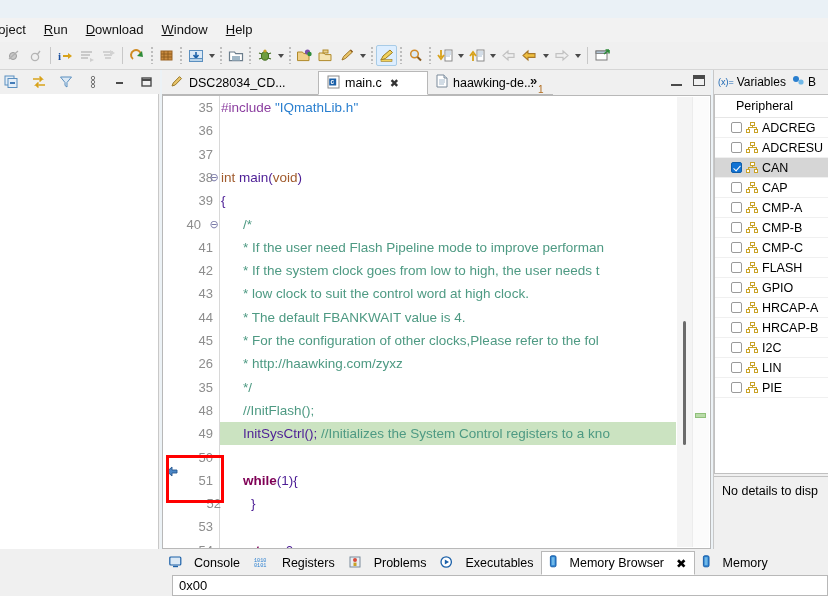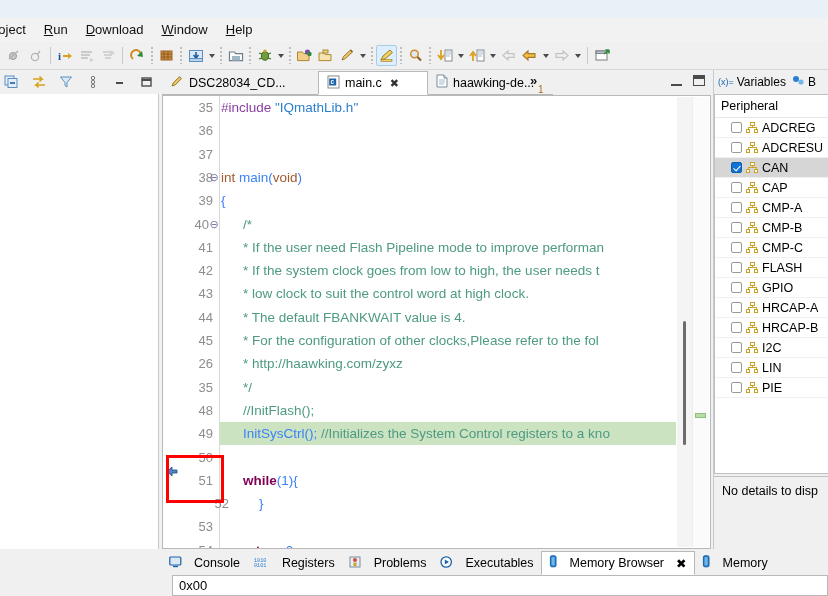--- a/index.html
+++ b/index.html
@@ -67,21 +67,21 @@
   .lnum{position:absolute;width:30px;text-align:right;font-family:"Liberation Sans",sans-serif;
         font-size:13px;color:#8d8d8d;}
   .fold{position:absolute;left:46px;width:10px;text-align:center;font-size:11px;color:#7a7aa8;line-height:23.3px;}
   .ctext{position:absolute;left:58px;font-family:"Liberation Sans",sans-serif;font-size:13.5px;color:#000;}
   .hl-row{position:absolute;left:57px;right:34px;height:23.3px;background:#cbe3c1;}
   .kw2{color:#7f0055;font-weight:bold;}
   .type{color:#a05a2c;}
   .str{color:#2a7fcf;}
   .pre{color:#8c3fa0;}
   .cmt{color:#4e9a83;}
-  .id{color:#3b82f6;}
+  .id{color:#4c1d95;}
 
   
   .vscroll{position:absolute;right:18px;top:1px;width:15px;bottom:1px;background:#f4f4f4;}
   .vthumb{position:absolute;left:6px;width:3px;background:#6b6b6b;border-radius:2px;}
   .oruler{position:absolute;right:1px;top:1px;width:16px;bottom:1px;background:#fbfbfb;border-left:1px solid #ececec;}
   .omark{position:absolute;right:3px;width:11px;height:5px;background:#b9dba8;border:1px solid #8fc07a;box-sizing:border-box;}
 
   
   .redbox{position:absolute;border:3px solid #ff0000;box-sizing:border-box;}
 
@@ -90,21 +90,21 @@
 
   
   .rightpanel{position:absolute;left:713px;top:70px;width:115px;height:479px;background:#f0f0f0;
               border-left:1px solid #c8c8c8;box-sizing:border-box;}
   .rp-tabs{position:absolute;left:0;top:0;width:115px;height:24px;display:flex;align-items:center;
            gap:6px;padding-left:4px;box-sizing:border-box;font-size:12px;}
   .rp-tab{display:flex;align-items:center;gap:3px;white-space:nowrap;}
   .xvar{font-size:9px;color:#1a66b3;}
   .rp-body{position:absolute;left:0;top:24px;width:115px;height:380px;background:#ffffff;
            border:1px solid #c0c0c0;box-sizing:border-box;overflow:hidden;}
-  .rp-head{height:22px;line-height:22px;padding-left:6px;font-size:12.5px;color:#000;
+  .rp-head{height:22px;line-height:22px;padding-left:21px;font-size:12.5px;color:#000;
            border-bottom:1px solid #e6e6e6;background:#fff;}
   .pr-row{height:20px;display:flex;align-items:center;gap:4px;padding-left:16px;
           border-bottom:1px solid #f0f0f0;font-size:12.5px;white-space:nowrap;box-sizing:border-box;}
   .pr-row.sel{background:#d6d6d6;}
   .chk{width:11px;height:11px;border:1px solid #9a9a9a;border-radius:2px;background:#fff;
        box-sizing:border-box;flex:0 0 auto;}
   .chk.on{background:#1273d4;border-color:#0e5ca8;position:relative;}
   .chk.on:after{content:"";position:absolute;left:2.5px;top:1px;width:3px;height:6px;
        border:solid #fff;border-width:0 1.6px 1.6px 0;transform:rotate(42deg);}
   .netico{width:12px;height:11px;position:relative;flex:0 0 auto;}
@@ -418,21 +418,21 @@
           <div class="crow" style="position: absolute; left: 0px; right: 0px; top: 69.9px;">
             <span class="lnum" style="left: 20px;">38</span>
             <span class="fold">⊖</span>
             <span class="ctext" style="left: 58px;"><span class="type">int </span><span class="id">main</span><span class="id">(</span><span class="type">void</span><span class="id">)</span></span>
           </div>
           <div class="crow" style="position: absolute; left: 0px; right: 0px; top: 93.2px;">
             <span class="lnum" style="left: 20px;">39</span>
             <span class="ctext" style="left: 58px;"><span class="id">{</span></span>
           </div>
           <div class="crow" style="position: absolute; left: 0px; right: 0px; top: 116.5px;">
-            <span class="lnum" style="left: 16px;">40</span>
+            <span class="lnum" style="left: 8px;">40</span>
             <span class="fold">⊖</span>
             <span class="ctext" style="left: 80px;"><span class="cmt">/*</span></span>
           </div>
           <div class="crow" style="position: absolute; left: 0px; right: 0px; top: 139.8px;">
             <span class="lnum" style="left: 20px;">41</span>
             <span class="ctext" style="left: 80px;"><span class="cmt"> * If the user need Flash Pipeline mode to improve performan</span></span>
           </div>
           <div class="crow" style="position: absolute; left: 0px; right: 0px; top: 163.1px;">
             <span class="lnum" style="left: 20px;">42</span>
             <span class="ctext" style="left: 80px;"><span class="cmt"> * If the system clock goes from low to high, the user needs t</span></span>
@@ -467,21 +467,21 @@
             <span class="ctext" style="left: 80px;"><span class="id">InitSysCtrl</span><span class="id">();  </span><span class="cmt">//Initializes the System Control registers to a kno</span></span>
           </div>
           <div class="crow" style="position: absolute; left: 0px; right: 0px; top: 349.5px;">
             <span class="lnum" style="left: 20px;">50</span>
             <span class="ctext" style="left: 80px;"></span>
           </div>
           <div class="crow" style="position: absolute; left: 0px; right: 0px; top: 372.8px;">
             <span class="lnum" style="left: 20px;">51</span>
             <span class="ctext" style="left: 80px;"><span class="kw2">while</span><span class="id">(1){</span></span>
           </div>
-          <div class="crow" style="position: absolute; left: 16px; right: 0px; top: 396.1px;">
+          <div class="crow" style="position: absolute; left: 8px; right: 0px; top: 396.1px;">
             <span class="lnum" style="left: 20px;">52</span>
             <span class="ctext" style="left: 80px;"><span class="id">}</span></span>
           </div>
           <div class="crow" style="position: absolute; left: 0px; right: 0px; top: 419.4px;">
             <span class="lnum" style="left: 20px;">53</span>
             <span class="ctext" style="left: 80px;"></span>
           </div>
           <div class="crow" style="position: absolute; left: 0px; right: 0px; top: 442.7px;">
             <span class="lnum" style="left: 20px;">54</span>
             <span class="ctext" style="left: 80px;"><span class="kw2">return </span><span class="id">0;</span></span>

